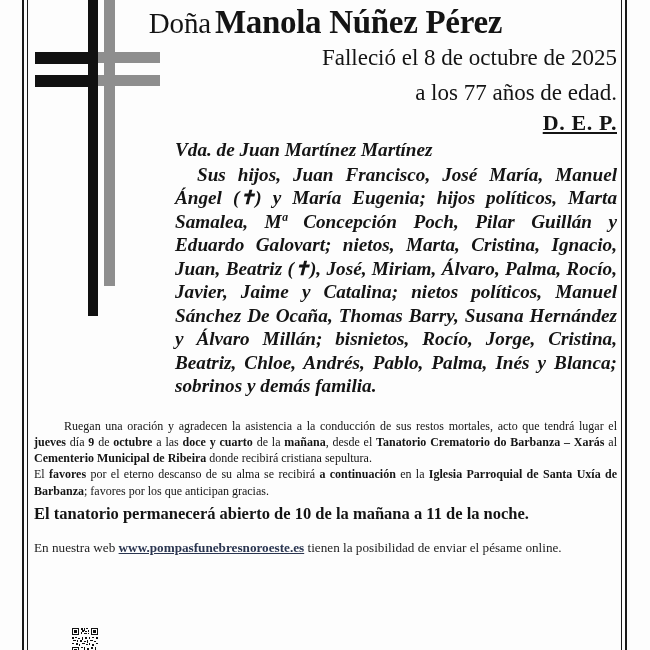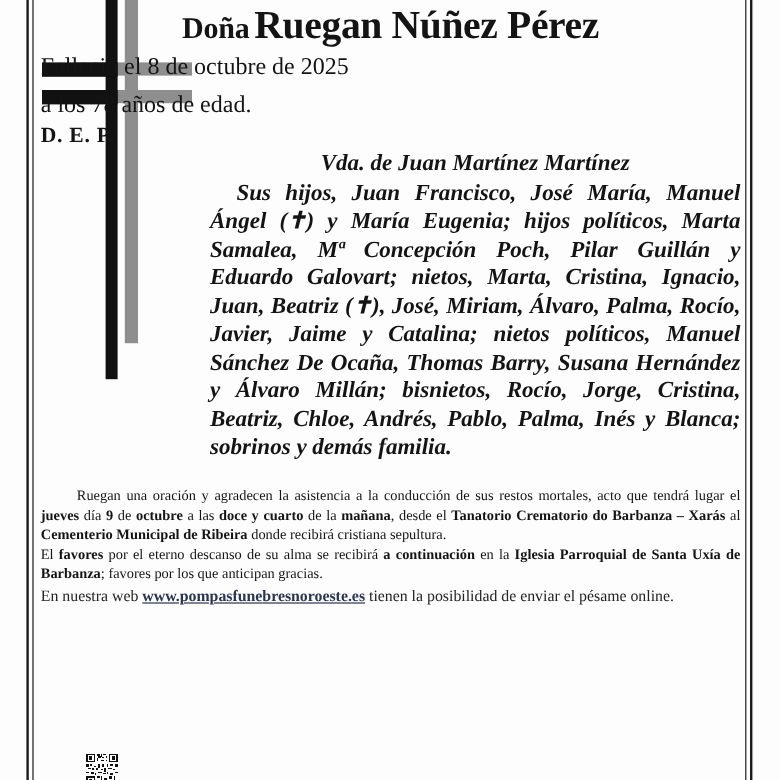--- a/index.html
+++ b/index.html
@@ -40,57 +40,57 @@
   }
 
   .headline {
     text-align: center;
     margin: 0;
     padding-top: 5px;
     line-height: 1.04;
     white-space: nowrap;
   }
   .hl-dona {
-    font-size: 25px;
-    font-weight: 700;
+    font-size: 29px;
+    font-weight: 400;
     letter-spacing: -0.2px;
   }
   .hl-name {
     font-size: 33px;
     font-weight: 700;
     letter-spacing: -0.3px;
   }
 
   .sub {
-    text-align: left;
-    font-size: 20px;
+    text-align: right;
+    font-size: 23px;
     line-height: 1.32;
     margin: 4px 0 0 0;
   }
   .dep {
-    text-align: left;
-    font-size: 18px;
+    text-align: right;
+    font-size: 22px;
     font-weight: 700;
     letter-spacing: 0.6px;
     margin: 2px 0 0 0;
+    text-decoration: underline;
   }
 
   
   .famwrap {
     margin-top: 2px;
     font-style: italic;
     font-weight: 700;
     font-size: 19.2px;
     line-height: 1.225;
     text-align: justify;
     text-justify: inter-word;
   }
   .famwrap .vda {
     display: block;
-    text-align: center;
     text-indent: 0;
     margin-bottom: 1px;
   }
   .famwrap .fam {
     display: block;
     text-indent: 22px;
     font-family: Liberation Serif, serif;
   }
   
   .shape-cross {
@@ -160,39 +160,40 @@
 
     <rect x="88" y="0" width="10" height="316" fill="#111111"></rect>
     <rect x="35" y="52" width="63" height="12" fill="#111111"></rect>
     <rect x="35" y="75" width="63" height="12" fill="#111111"></rect>
   </svg>
 
   <div class="col">
 
     <div class="headline">
       <span class="hl-dona">Doña</span>
-      <span class="hl-name">Ruegan Núñez Pérez</span>
+      <span class="hl-name">Manola Núñez Pérez</span>
     </div>
 
     <p class="sub">Falleció el 8 de octubre de 2025</p>
-    <p class="sub">a los 78 años de edad.</p>
+    <p class="sub">a los 77 años de edad.</p>
     <p class="dep">D. E. P.</p>
 
     <div class="famwrap">
       <div class="shape-cross"></div>
       <span class="vda">Vda. de Juan Martínez Martínez</span>
       <span class="fam">Sus hijos, Juan Francisco, José María, Manuel Ángel (✝) y María Eugenia; hijos políticos, Marta Samalea, Mª Concepción Poch, Pilar Guillán y Eduardo Galovart; nietos, Marta, Cristina, Ignacio, Juan, Beatriz (✝), José, Miriam, Álvaro, Palma, Rocío, Javier, Jaime y Catalina; nietos políticos, Manuel Sánchez De Ocaña, Thomas Barry, Susana Hernández y Álvaro Millán; bisnietos, Rocío, Jorge, Cristina, Beatriz, Chloe, Andrés, Pablo, Palma, Inés y Blanca; sobrinos y demás familia.</span>
     </div>
 
     <div class="body">
       <p class="indent"><span>Ruegan una oración y agradecen la asistencia a la conducción de sus restos mortales, acto que tendrá lugar el </span><span class="b">jueves</span><span> día </span><span class="b">9</span><span> de </span><span class="b">octubre</span><span> a las </span><span class="b">doce y cuarto</span><span> de la </span><span class="b">mañana</span><span>, desde el </span><span class="b">Tanatorio Crematorio do Barbanza – Xarás</span><span> al </span><span class="b">Cementerio Municipal de Ribeira</span><span> donde recibirá cristiana sepultura.</span></p>
 
       <p><span>El </span><span class="b">favores</span><span> por el eterno descanso de su alma se recibirá </span><span class="b">a continuación</span><span> en la </span><span class="b">Iglesia Parroquial de Santa Uxía de Barbanza</span><span>; favores por los que anticipan gracias.</span></p>
     </div>
 
+    <p class="tanatorio">El tanatorio permanecerá abierto de 10 de la mañana a 11 de la noche.</p>
 
     <p class="webline"><span>En nuestra web </span><span class="weblink">www.pompasfunebresnoroeste.es</span><span> tienen la posibilidad de enviar el pésame online.</span></p>
 
   </div>
 
   <svg class="qr" width="78" height="26" viewBox="0 0 26 26" shape-rendering="crispEdges">
     <rect x="0" y="0" width="26" height="26" fill="#fdfdfd"></rect>
     <g fill="#111111">
       <rect x="0" y="0" width="7" height="7"></rect>
       <rect x="9" y="0" width="2" height="2"></rect>

